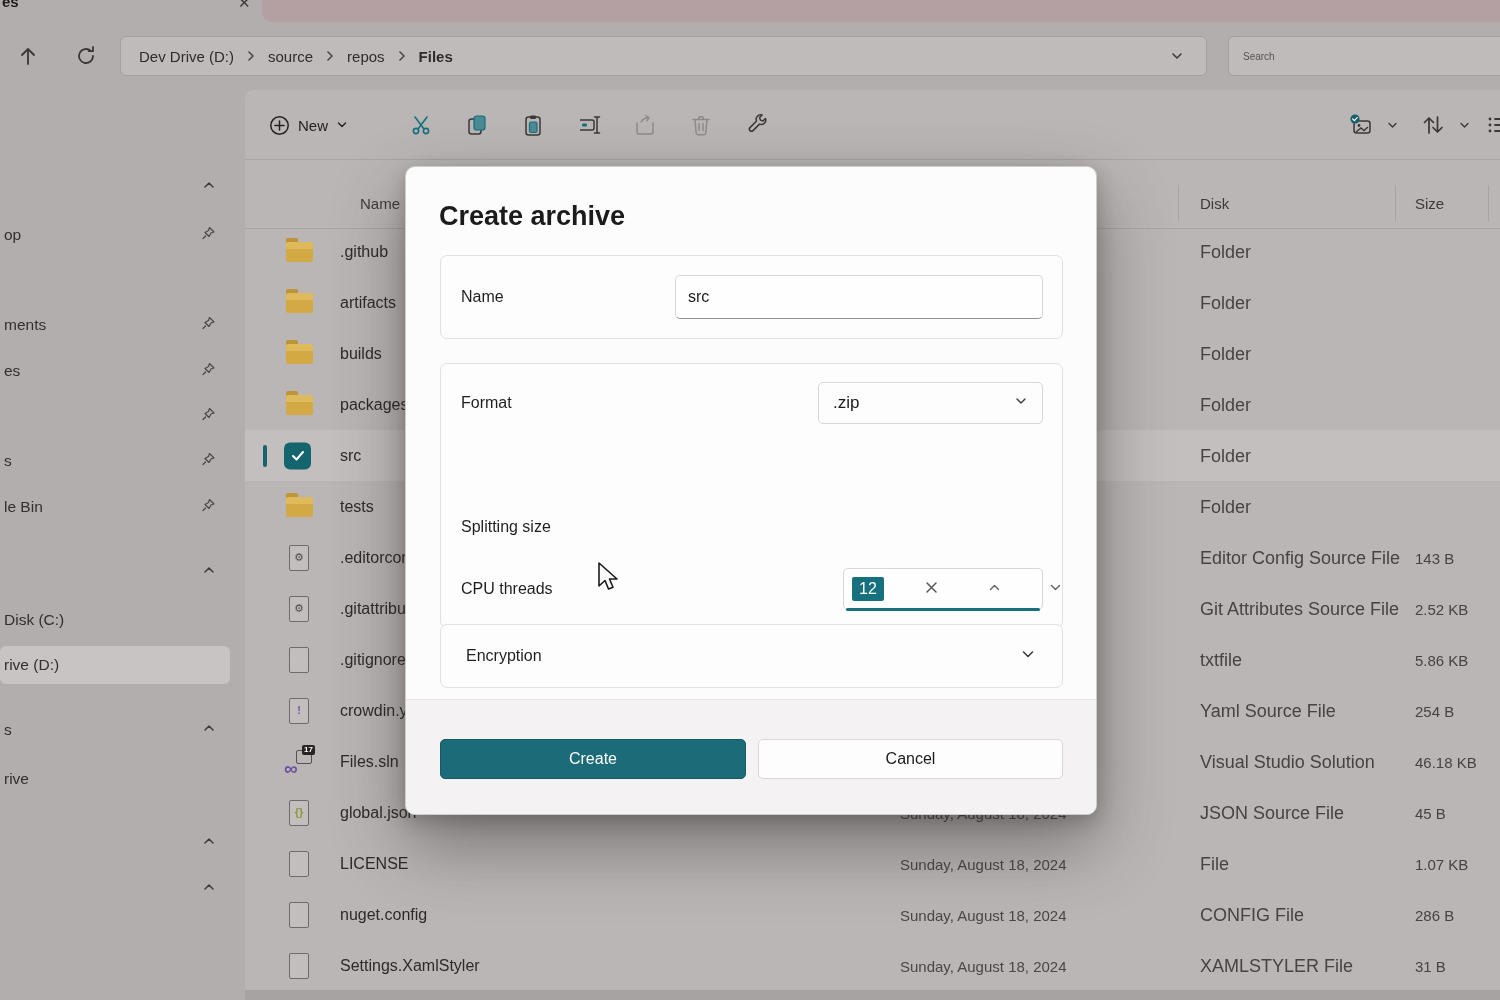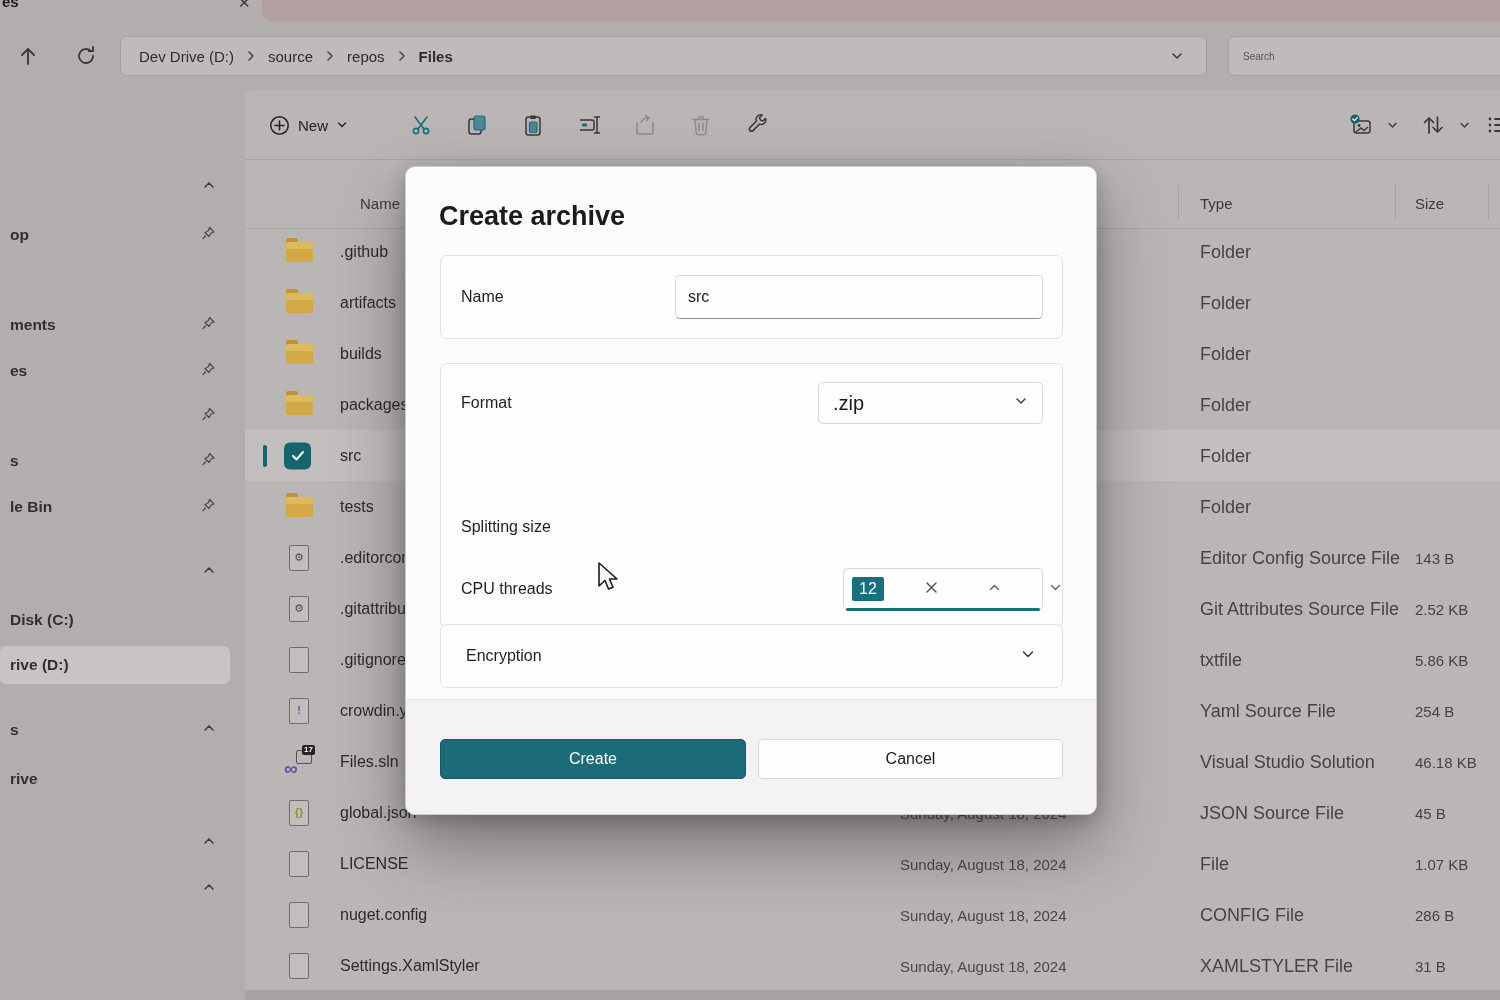--- a/index.html
+++ b/index.html
@@ -62,32 +62,32 @@
   .icon-sln { position:relative; width:28px; height:28px; }
   .icon-sln .winrect { position:absolute; right:1px; top:2px; width:16px; height:14px; border:1.5px solid #555151; border-radius:2px; }
   .icon-sln .inf { position:absolute; left:-1px; bottom:-2px; font-size:19px; font-weight:700; color:#6b4fa0; line-height:1; }
   .icon-sln .badge { position:absolute; right:-2px; top:-3px; background:#262323; color:#fff; font-size:8px; font-weight:700; padding:1px 2px; border-radius:2px; line-height:1; }
 
   .checkbox { position:absolute; left:39px; top:50%; transform:translateY(-50%); width:27px; height:27px; background:#15656f; border-radius:6px; display:flex; align-items:center; justify-content:center; }
   .sel-pill { position:absolute; left:18px; top:50%; transform:translateY(-50%); width:4px; height:22px; background:#15656f; border-radius:2px; }
 
   
   .side-row { position:absolute; left:0; width:240px; height:38px; display:flex; align-items:center; }
-  .side-row .slabel { font-size:15.5px; color:#332f2f; padding-left:10px; white-space:nowrap;font-weight:bold; }
+  .side-row .slabel { font-size:15.5px; color:#332f2f; padding-left:4px; white-space:nowrap; }
   .side-row .rightico { position:absolute; right:24px; top:50%; transform:translateY(-50%); }
   .side-row.selected-side { background:#c8c4c4; border-radius:6px; width:230px; }
 
   
   .dialog { left:405px; top:166px; width:692px; height:649px; background:#fcfcfc; border:1px solid #cfcccc; border-radius:10px; box-shadow:0 30px 70px rgba(40,36,36,.45), 0 6px 18px rgba(40,36,36,.25); }
   .dlg-title { position:absolute; left:33px; top:34px; font-size:27px; font-weight:700; color:#1b1b1b; }
   .card { position:absolute; left:34px; width:623px; background:#fdfdfd; border:1px solid #e2e0e0; border-radius:7px; }
   .fieldlabel { position:absolute; left:20px; top:50%; transform:translateY(-50%); font-size:16px; color:#1f1f1f; }
   .textinput { position:absolute; right:19px; top:50%; transform:translateY(-50%); width:368px; height:44px; background:#fefefe; border:1px solid #d8d6d6; border-bottom:1.5px solid #8f8d8d; border-radius:5px; font-size:16px; color:#1a1a1a; padding:0 12px; font-family:inherit; outline:none; }
   .dd { position:absolute; right:19px; width:225px; height:42px; background:#fdfdfd; border:1px solid #d8d6d6; border-radius:5px; display:flex; align-items:center; padding:0 14px; }
-  .dd .ddval { font-size:20px; color:#1a1a1a; }
+  .dd .ddval { font-size:17px; color:#1a1a1a; }
   .dd .ddchev { position:absolute; right:14px; }
   .dd.disabled { background:#f6f5f5; border-color:#e3e1e1; }
   .dd.disabled .ddval { color:#9b9898; }
   .spin { position:absolute; right:19px; width:200px; height:42px; background:#fefefe; border:1px solid #d8d6d6; border-radius:5px; display:flex; align-items:center;gap:12px; }
   .spin::after { content:""; position:absolute; left:2px; right:2px; bottom:-2px; height:3px; background:#17717c; border-radius:3px; }
   .spin .num { margin-left:8px; background:#17707e; color:#fff; font-size:16px; padding:3px 7px; border-radius:2px; }
   .expander-label { position:absolute; left:25px; top:50%; transform:translateY(-50%); font-size:16px; color:#1f1f1f; }
   .dlg-footer { position:absolute; left:0; bottom:0; width:690px; height:115px; background:#f4f2f2; border-top:1px solid #e7e5e5; border-radius:0 0 10px 10px; }
   .btn { position:absolute; top:39px; height:40px; border-radius:5px; display:flex; align-items:center; justify-content:center; font-size:16px; }
   .btn-primary { left:34px; width:306px; background:#1b6b78; color:#fff; border:1px solid #165a65; }
@@ -236,21 +236,21 @@
         <svg width="28" height="24" viewBox="0 0 28 24">
             <circle cx="4" cy="6" r="1.4" fill="#3a3737"></circle>
             <circle cx="4" cy="12" r="1.4" fill="#3a3737"></circle>
             <circle cx="4" cy="18" r="1.4" fill="#3a3737"></circle>
             <path d="M9 6 h18 M9 12 h18 M9 18 h18" stroke="#3a3737" stroke-width="1.8" stroke-linecap="round"></path>
           </svg>
       </div>
     </div>
 
     <div class="abs hdr colhead-name">Name</div>
-    <div class="abs hdr colhead-type">Type</div>
+    <div class="abs hdr colhead-type">Disk</div>
     <div class="abs hdr colhead-size">Size</div>
     <div class="abs vline" style="left:933px; top:95px; height:36px;"></div>
     <div class="abs vline" style="left:1150px; top:95px; height:36px;"></div>
     <div class="abs vline" style="left:1243px; top:95px; height:36px;"></div>
     <div class="abs hline" style="left:0; top:138px; width:1255px;"></div>
 
     <div class="frow" style="top:136px;">
         <span class="ficon">
           <span class="icon-folder"></span>
         </span>

